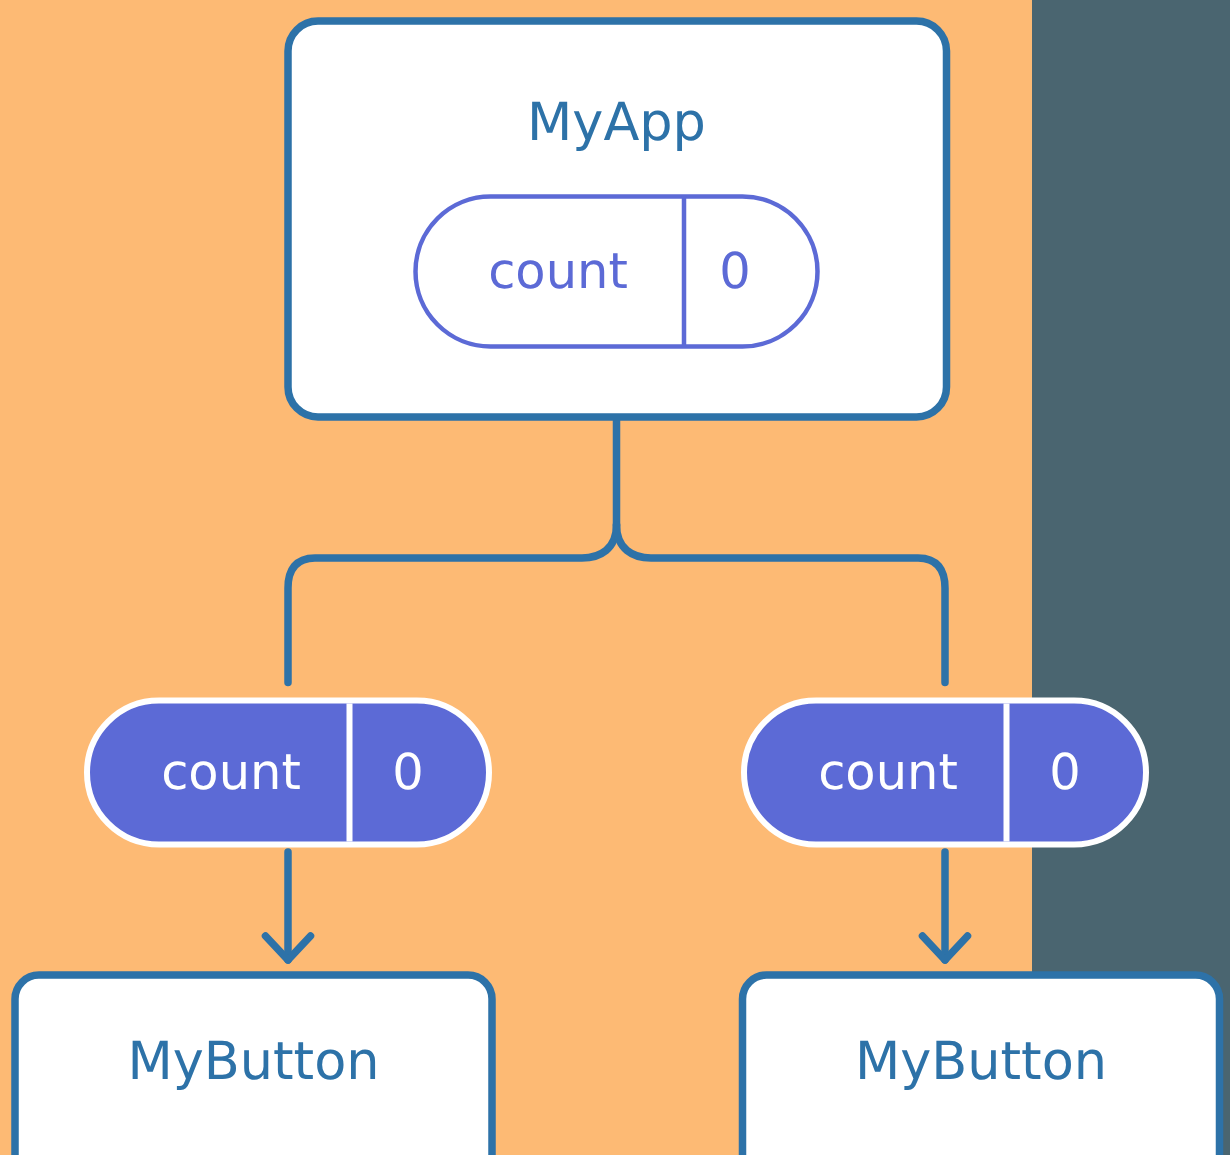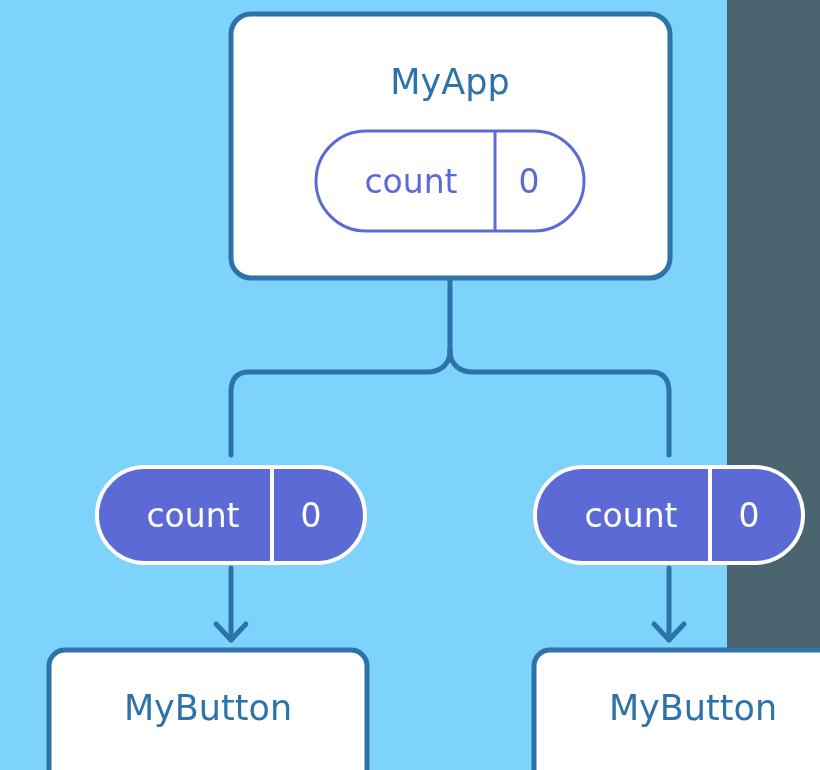--- a/index.html
+++ b/index.html
@@ -10,22 +10,21 @@
   body {
     width: 820px;
     height: 770px;
     overflow: hidden;
     font-family: "DejaVu Sans", sans-serif;
   }
   #diagram-root {
     position: relative;
     width: 688px;
     height: 770px;
-    background: #7dd3fc;
-    padding-left: 39px;
+    background: #fdba74;
   }
   svg#scene {
     display: block;
     width: 820px;
     height: 770px;
   }
   .node-title {
     font-family: "DejaVu Sans", sans-serif;
     font-size: 35px;
     fill: #2d72a8;

